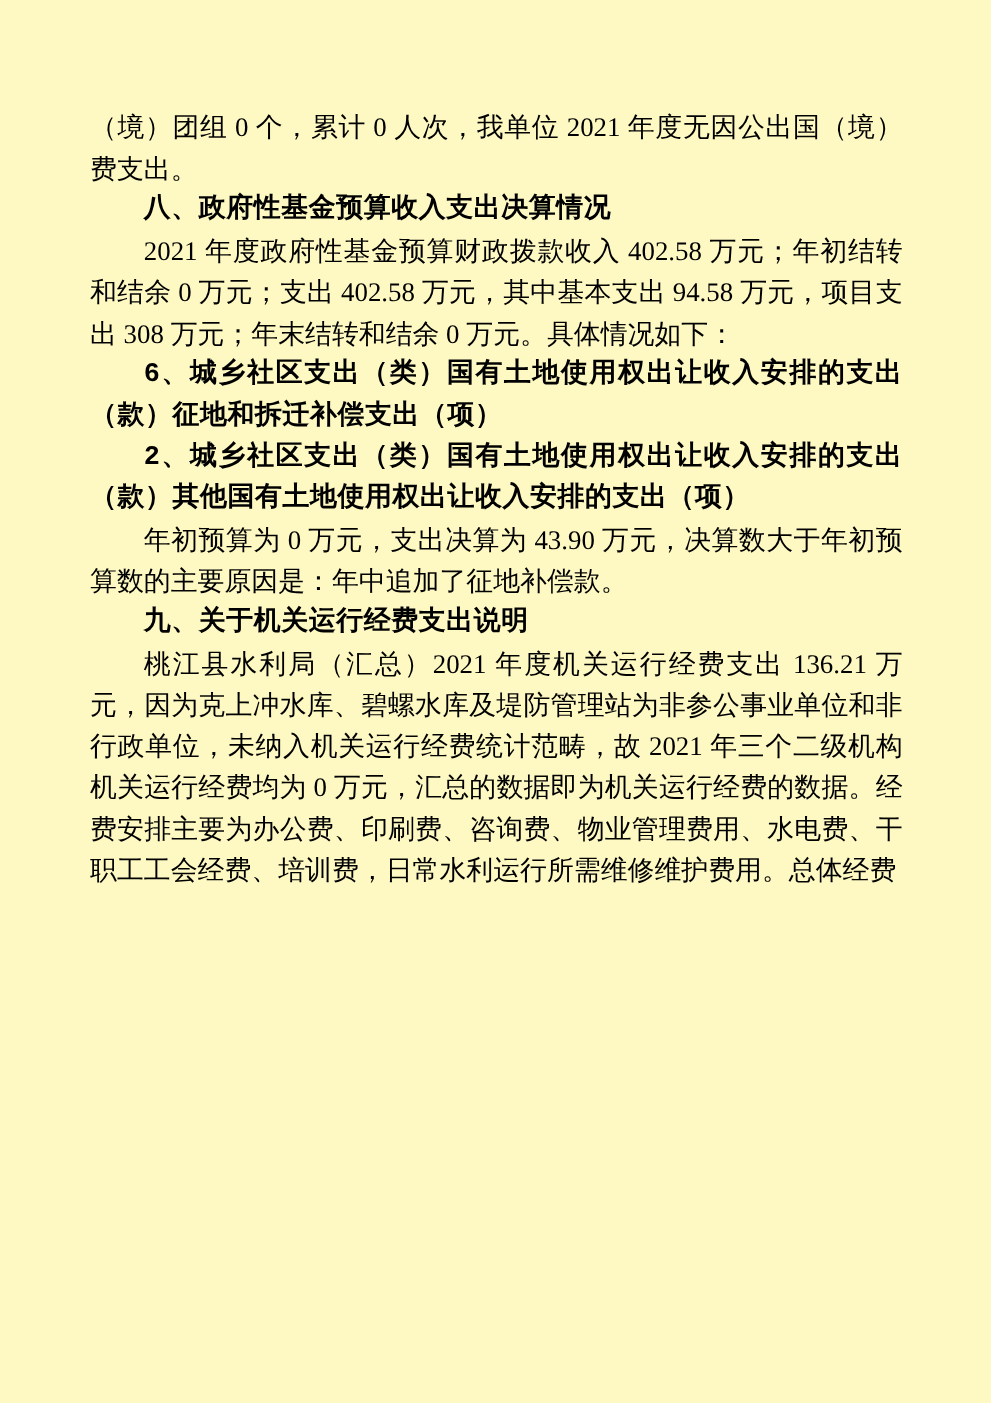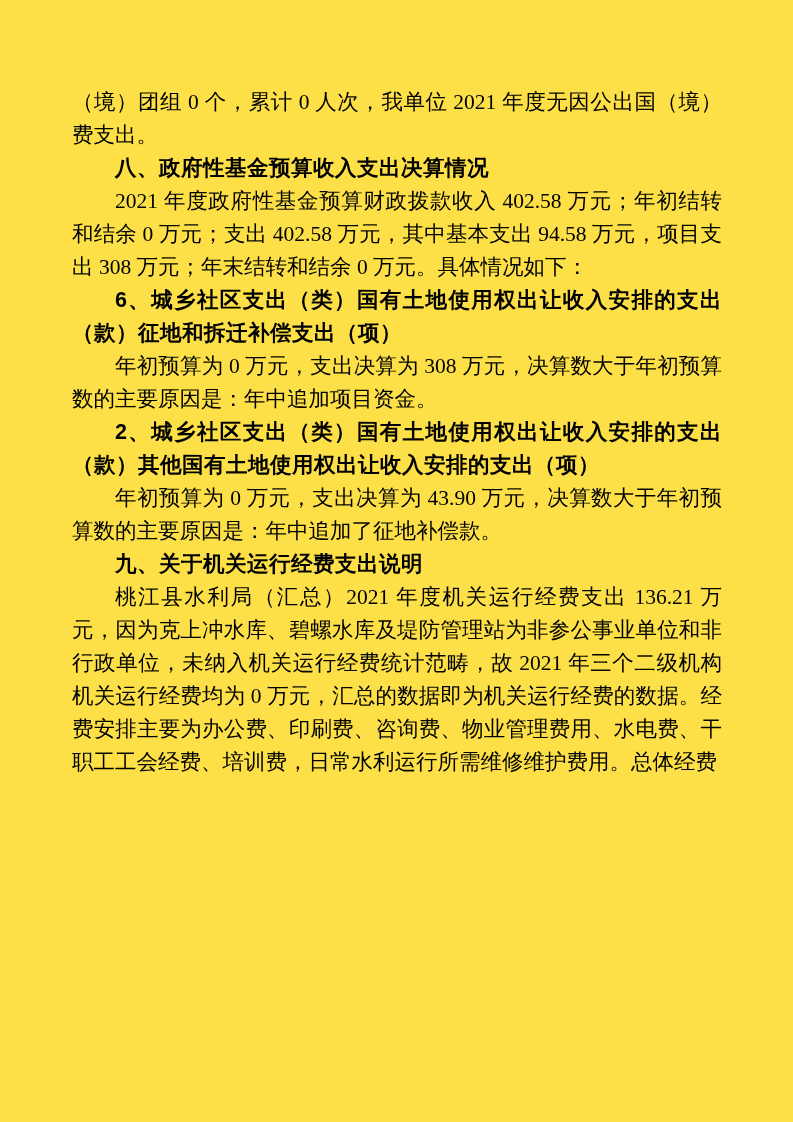--- a/index.html
+++ b/index.html
@@ -4,21 +4,21 @@
 <style>
   html, body {
     margin: 0;
     padding: 0;
     background: #ffffff;
   }
   .page {
     position: relative;
     width: 793px;
     height: 1122px;
-    background: #fde047;
+    background: #fef9c3;
     overflow: hidden;
     font-family: "Liberation Serif", "DejaVu Serif", serif;
     color: #000000;
   }
   .content {
     position: absolute;
     left: 72px;
     top: 86px;
     width: 650px;
     font-size: 21.5px;
@@ -29,32 +29,31 @@
     margin: 0;
     padding: 0;
     text-indent: 2em;
     font-weight: 400;
   }
   .para.no-indent {
     text-indent: 0;
   }
   .para.heading {
     font-weight: 700;
-    font-family: Liberation Sans, sans-serif;
+    font-family: Liberation Mono, monospace;
     letter-spacing: 0.5px;
   }
 </style>
 </head>
 <body>
 
 <div class="page">
   <div class="content">
     <p class="para no-indent">（境）团组 0 个，累计 0 人次，我单位 2021 年度无因公出国（境）费支出。</p>
     <p class="para heading">八、政府性基金预算收入支出决算情况</p>
     <p class="para">2021 年度政府性基金预算财政拨款收入 402.58 万元；年初结转和结余 0 万元；支出 402.58 万元，其中基本支出 94.58 万元，项目支出 308 万元；年末结转和结余 0 万元。具体情况如下：</p>
     <p class="para heading">6、城乡社区支出（类）国有土地使用权出让收入安排的支出（款）征地和拆迁补偿支出（项）</p>
-    <p class="para">年初预算为 0 万元，支出决算为 308 万元，决算数大于年初预算数的主要原因是：年中追加项目资金。</p>
     <p class="para heading">2、城乡社区支出（类）国有土地使用权出让收入安排的支出（款）其他国有土地使用权出让收入安排的支出（项）</p>
     <p class="para">年初预算为 0 万元，支出决算为 43.90 万元，决算数大于年初预算数的主要原因是：年中追加了征地补偿款。</p>
     <p class="para heading">九、关于机关运行经费支出说明</p>
     <p class="para">桃江县水利局（汇总）2021 年度机关运行经费支出 136.21 万元，因为克上冲水库、碧螺水库及堤防管理站为非参公事业单位和非行政单位，未纳入机关运行经费统计范畴，故 2021 年三个二级机构机关运行经费均为 0 万元，汇总的数据即为机关运行经费的数据。经费安排主要为办公费、印刷费、咨询费、物业管理费用、水电费、干职工工会经费、培训费，日常水利运行所需维修维护费用。总体经费</p>
   </div>
 </div>
 
 </body></html>

